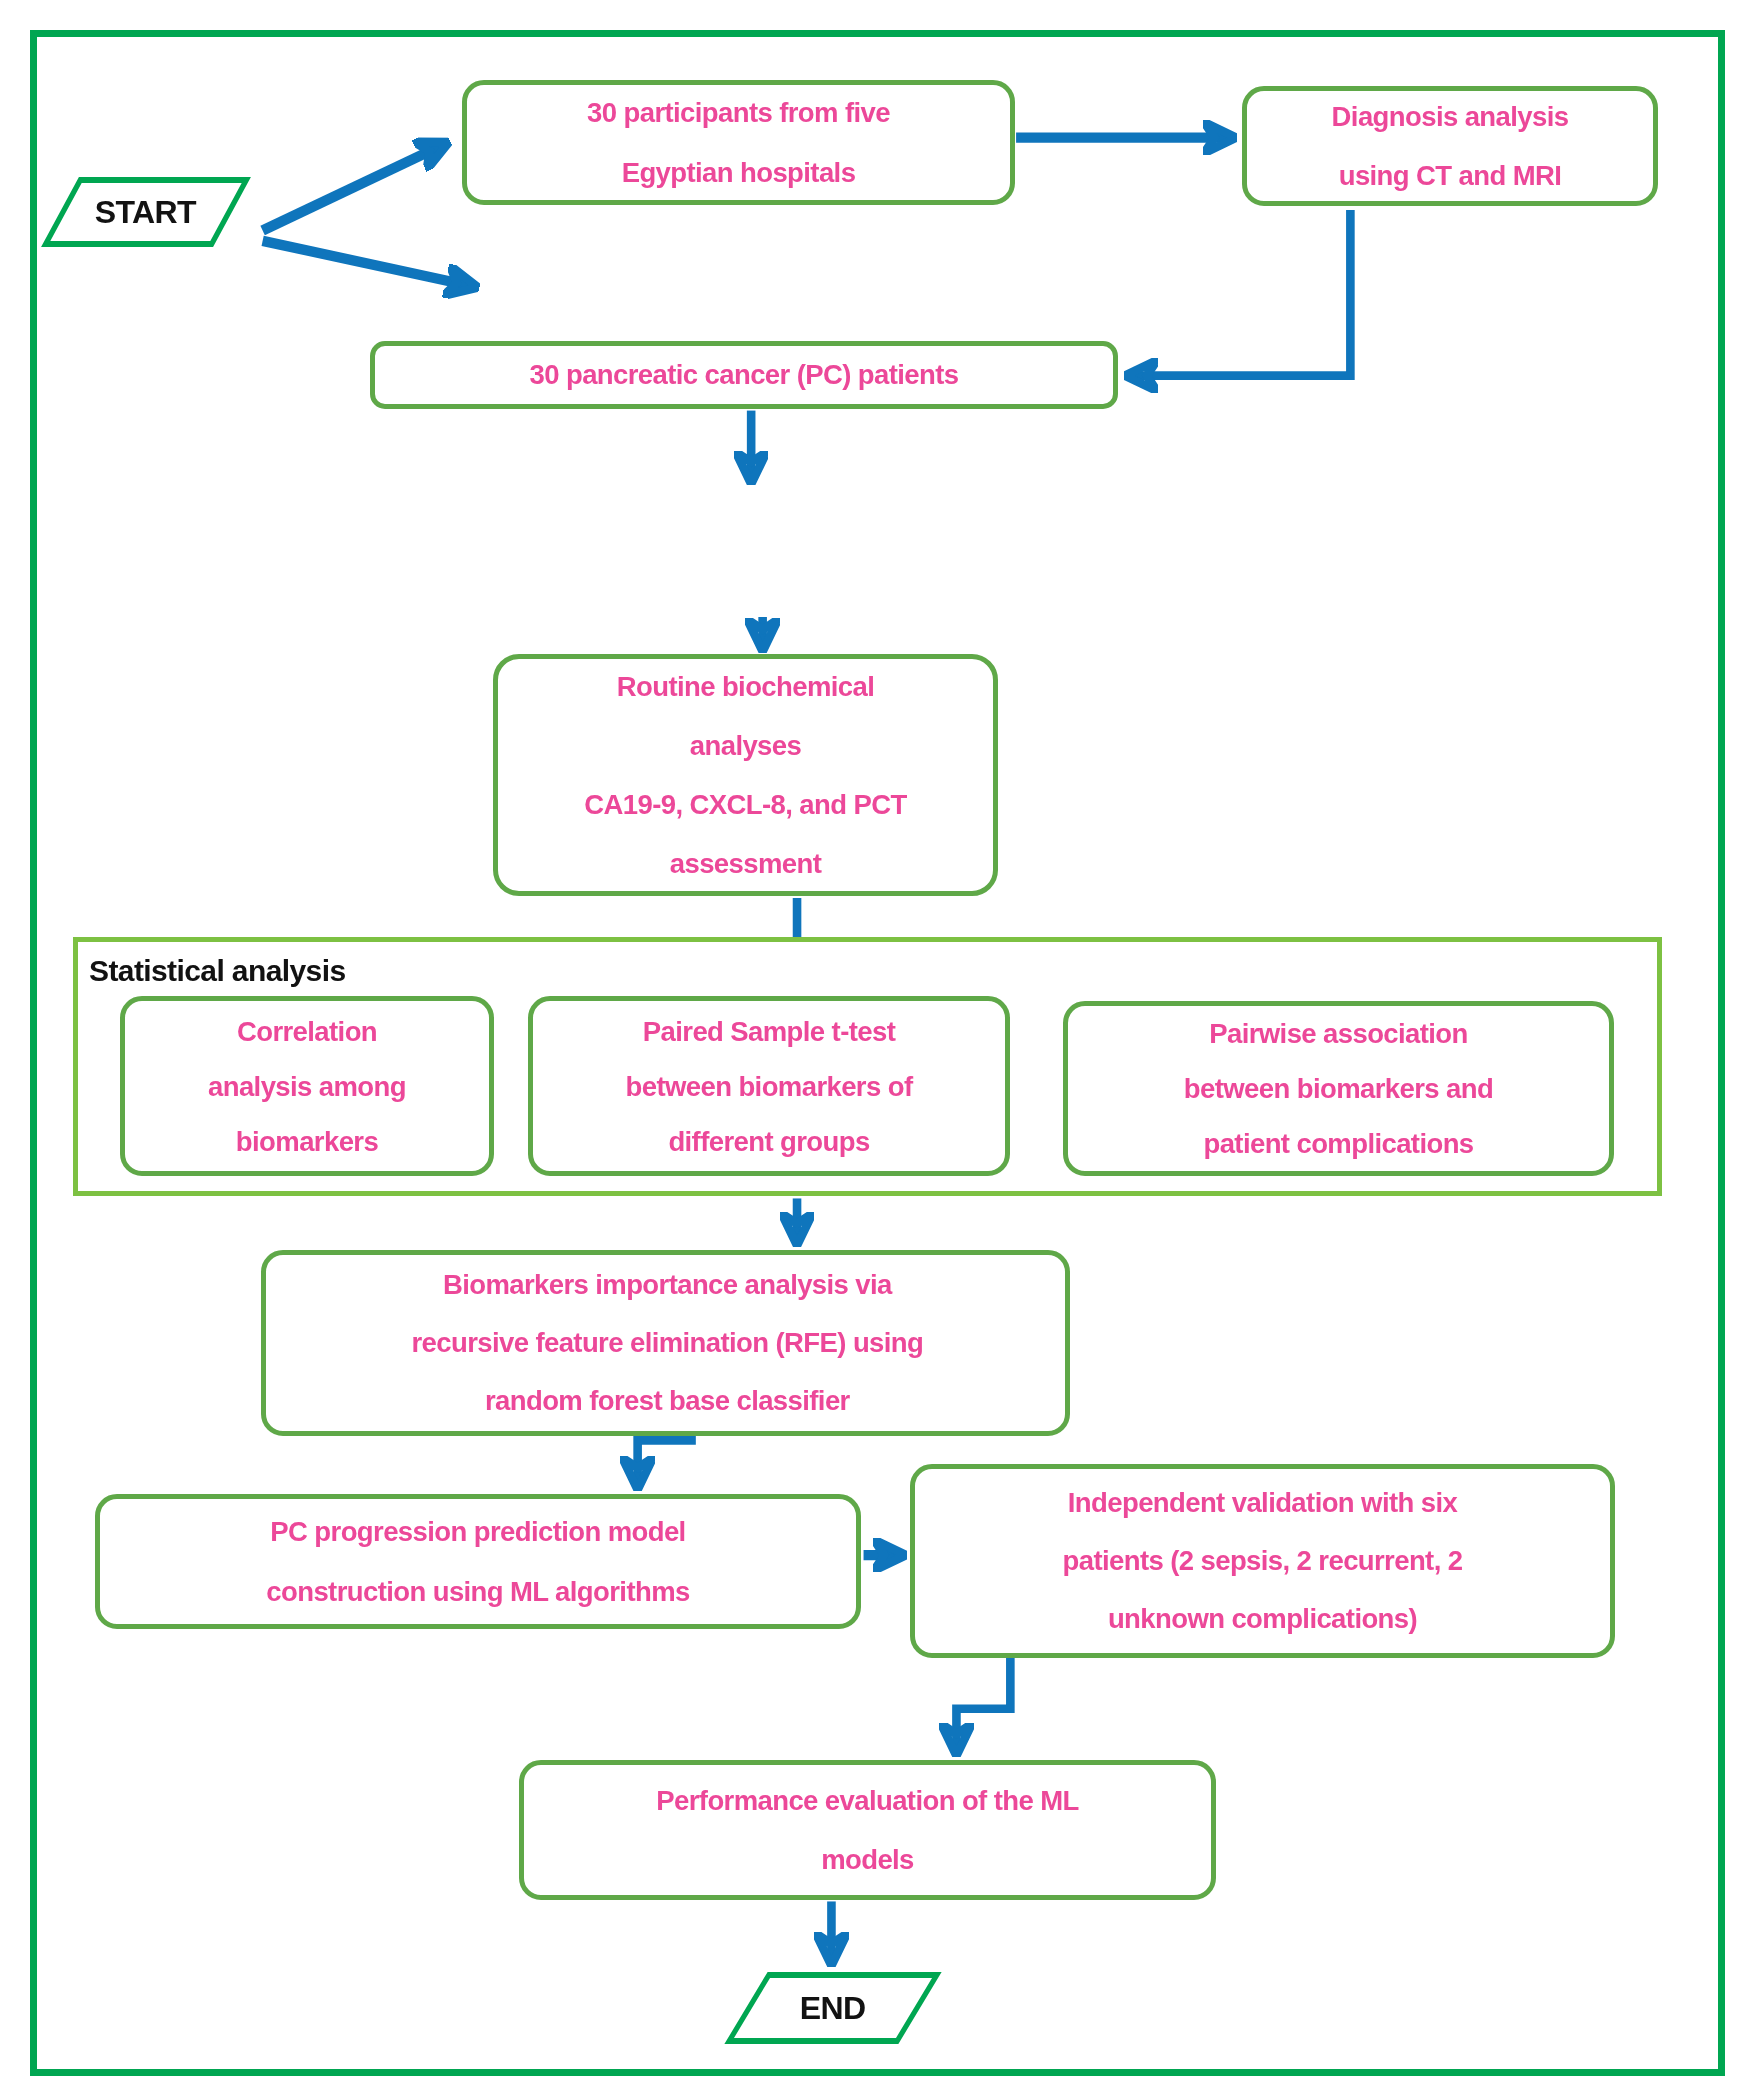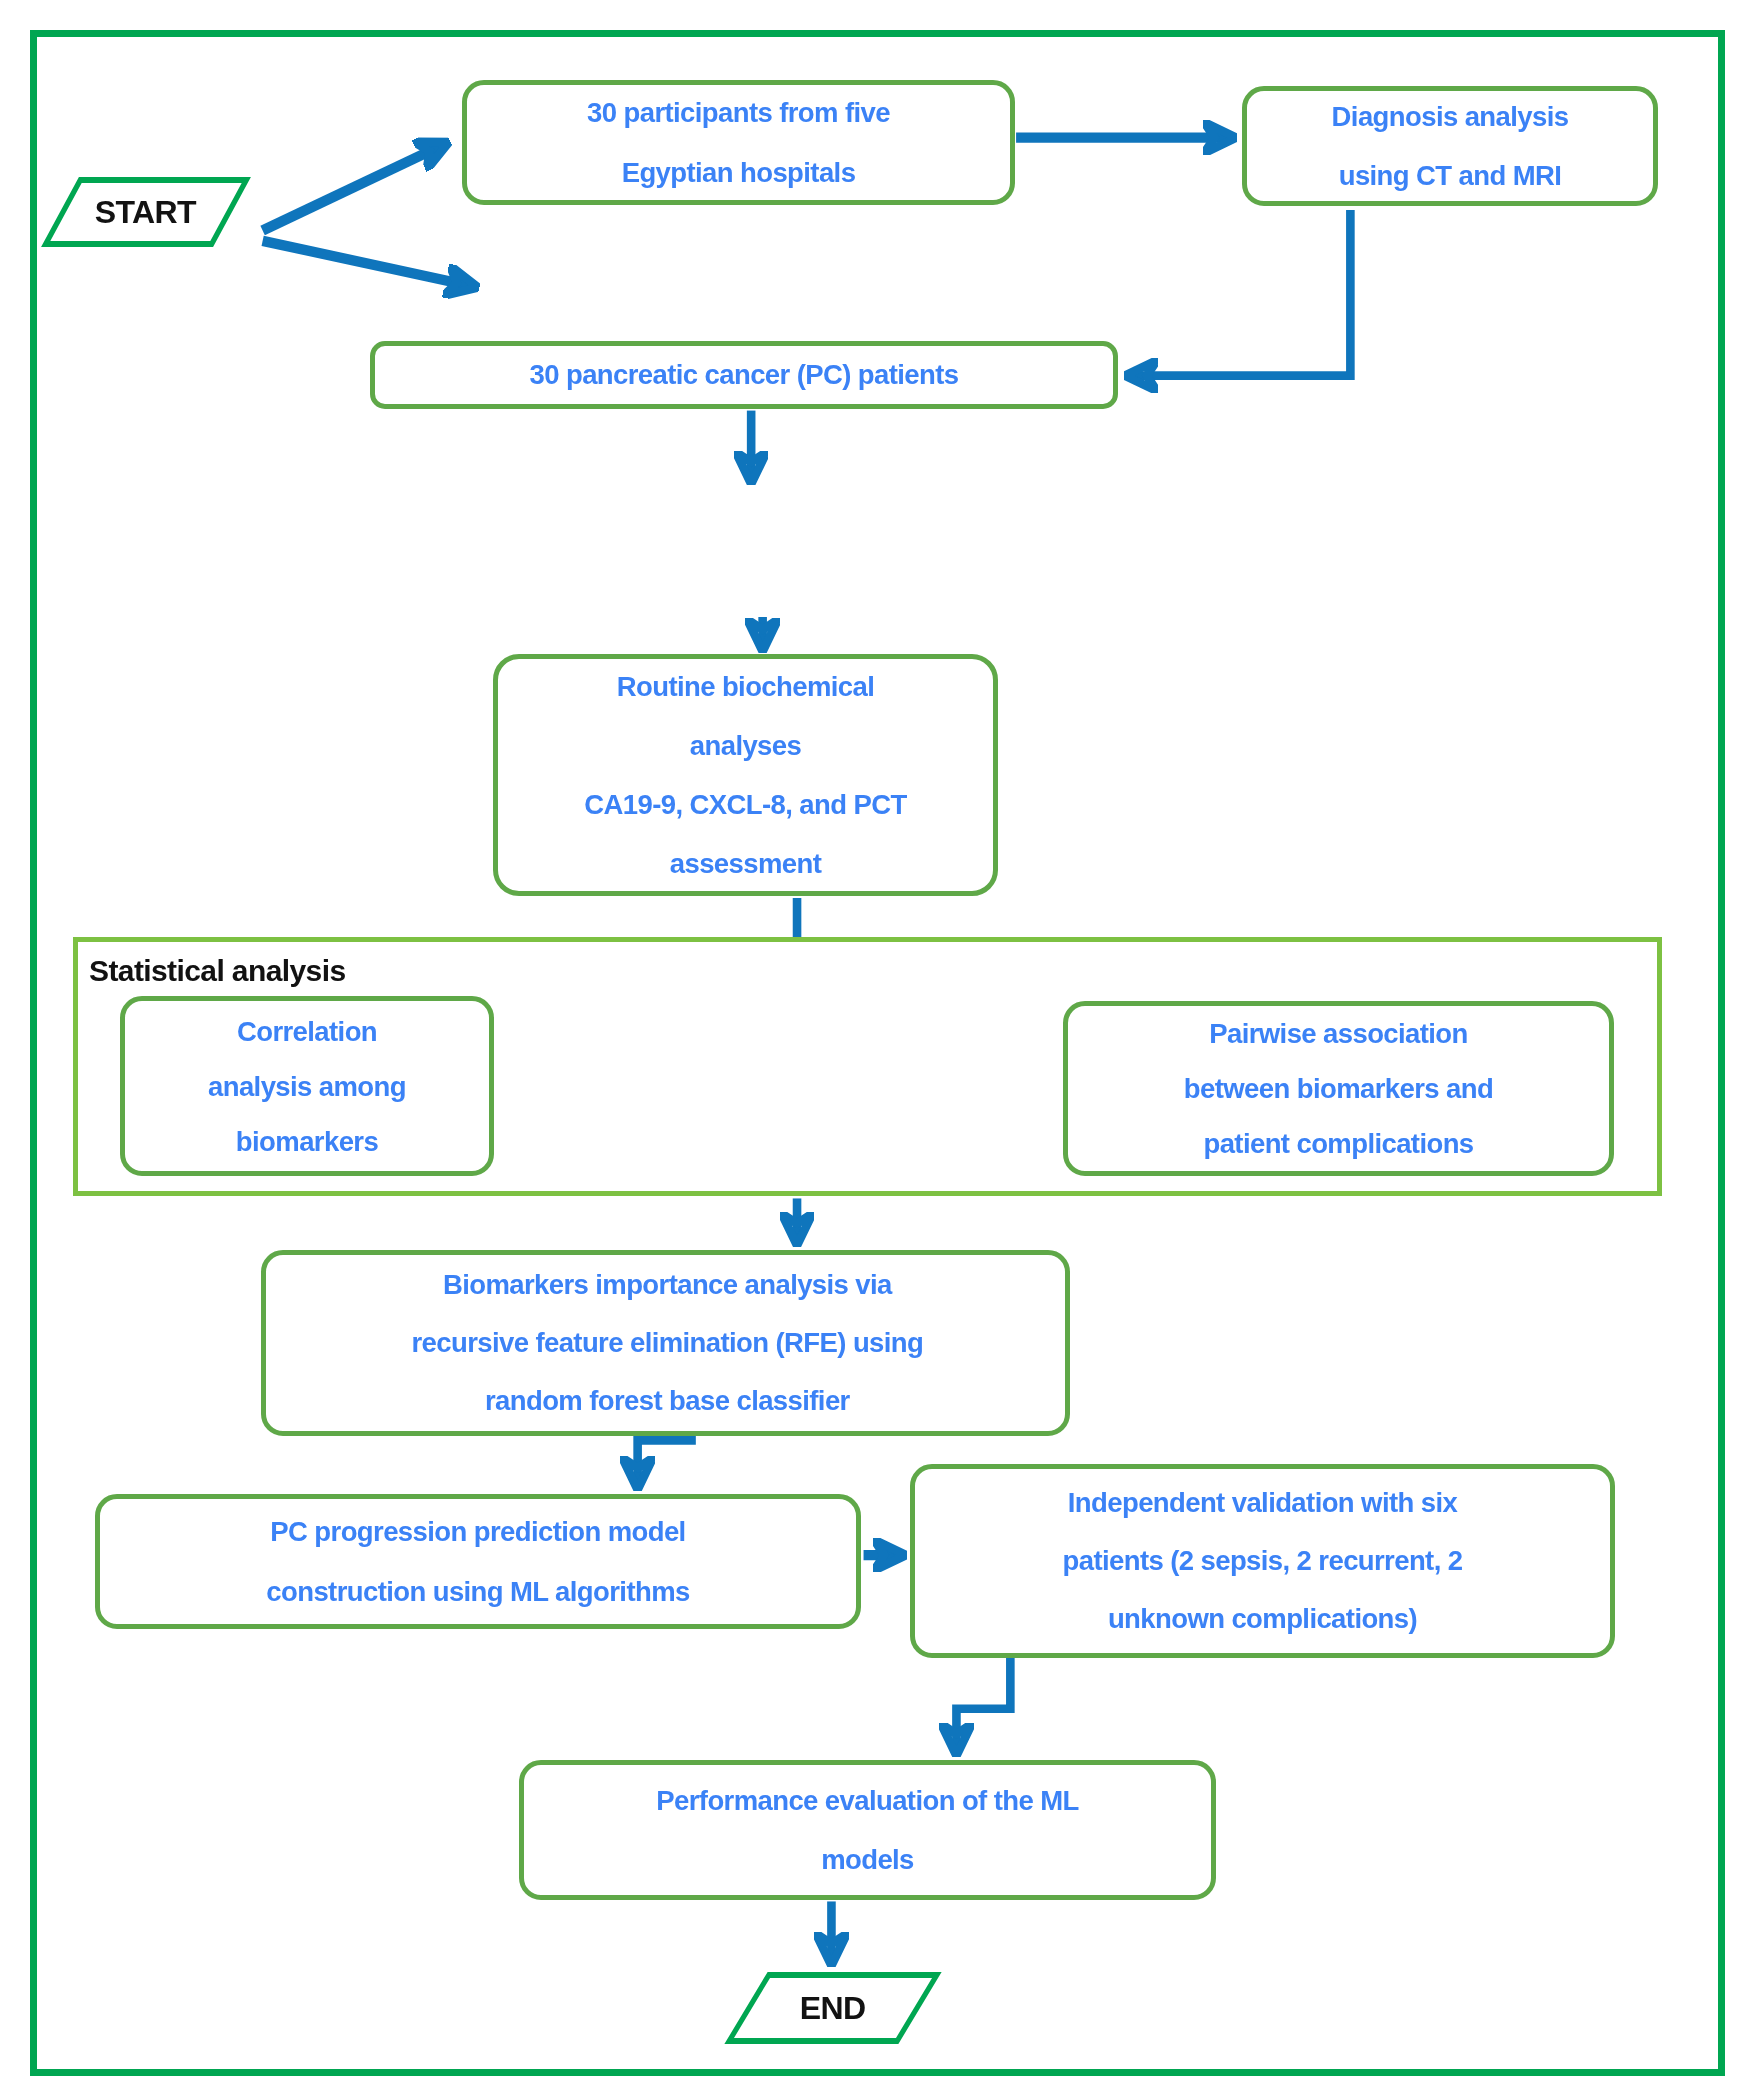--- a/index.html
+++ b/index.html
@@ -7,21 +7,21 @@
     position:relative;width:1738px;height:2097px;background:#ffffff;overflow:hidden;
     font-family:"Liberation Sans",sans-serif;
   }
   #outer-frame{
     position:absolute;left:30px;top:30px;width:1695px;height:2046px;
     border:7.5px solid #00A651;box-sizing:border-box;background:transparent;
   }
   .node{
     position:absolute;box-sizing:border-box;border:5.7px solid #5FA848;border-radius:22px;
     background:#ffffff;display:flex;align-items:center;justify-content:center;text-align:center;
-    color:#3b82f6;font-weight:700;font-size:27.5px;line-height:2.15;letter-spacing:-0.6px;
+    color:#ec4899;font-weight:700;font-size:27.5px;line-height:2.15;letter-spacing:-0.6px;
     white-space:pre-line;padding:0 10.3px;
   }
   .small-radius{border-radius:15px;}
   #stat-container{
     position:absolute;left:73px;top:937px;width:1589px;height:259px;box-sizing:border-box;
     border:5.7px solid #7DC142;background:#ffffff;
   }
   #stat-label{
     position:absolute;left:89px;top:947px;font-weight:700;font-size:30px;color:#121212;
     letter-spacing:-0.6px;
@@ -98,20 +98,25 @@
 
   <div id="stat-container"></div>
   <div id="stat-label">Statistical analysis</div>
 
   <div class="node" style="left:120px;top:996px;width:374px;height:180px;line-height:2.0;">
     <span>Correlation
 analysis among
 biomarkers</span>
   </div>
 
+  <div class="node" style="left:528px;top:996px;width:482px;height:180px;line-height:2.0;">
+    <span>Paired Sample t-test
+between biomarkers of
+different groups</span>
+  </div>
 
   <div class="node" style="left:1063px;top:1001px;width:551px;height:175px;line-height:2.0;">
     <span>Pairwise association
 between biomarkers and
 patient complications</span>
   </div>
 
   <div class="node" style="left:261px;top:1250px;width:809px;height:186px;line-height:2.1;padding-left:14px;">
     <span>Biomarkers importance analysis via
 recursive feature elimination (RFE) using

